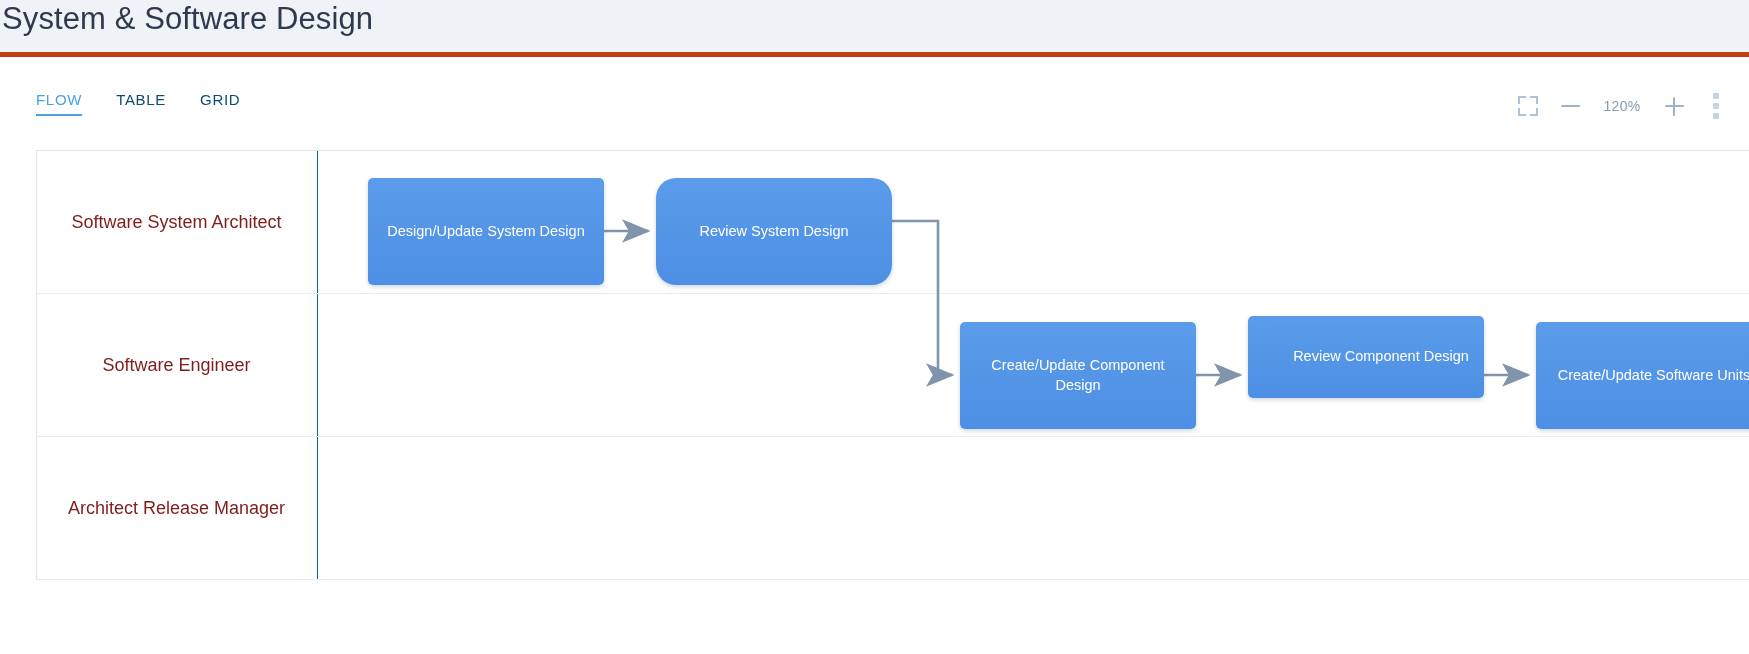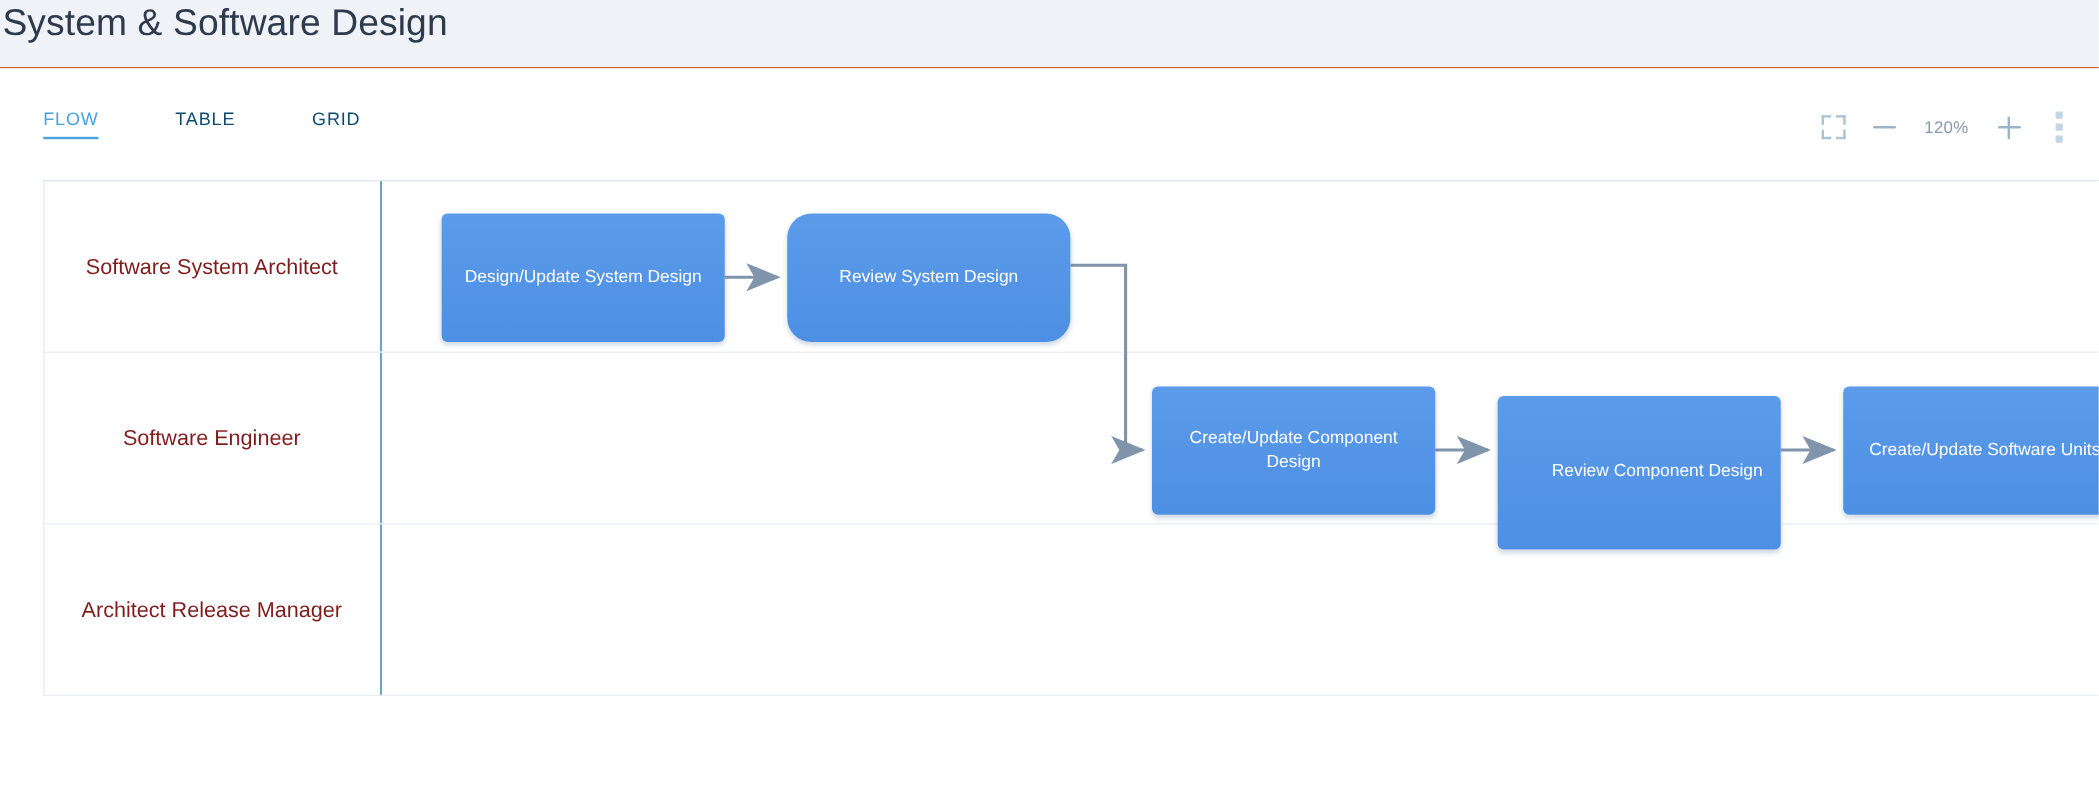--- a/index.html
+++ b/index.html
@@ -8,35 +8,35 @@
     background: #ffffff;
     font-family: "Liberation Sans", sans-serif;
     overflow: hidden;
   }
   #app { position: relative; width: 1749px; height: 654px; background:#fff; }
 
   
   .header {
     position: absolute; left:0; top:0; width:1749px; height:57px;
     background:#eff2f7;
-    border-bottom:1px solid #c2410c;
+    border-bottom:5px solid #c2410c;
     box-sizing:border-box;
   }
   .header-title {
     position:absolute; left:2px; top:1px;
     font-size:31px; font-weight:400; color:#2e3a4d;
     letter-spacing:0.1px; white-space:nowrap;
   }
 
   
   .toolbar {
     position:absolute; left:0; top:57px; width:1749px; height:80px;
     background:#ffffff;
   }
-  .tabs { position:absolute; left:36px; top:34px; display:flex; align-items:flex-end;gap:30px; }
+  .tabs { position:absolute; left:36px; top:34px; display:flex; align-items:flex-end; }
   .tab {
     font-size:15px; letter-spacing:0.7px; color:#0c4a6e;
     margin-right:34px; padding-bottom:6px; cursor:pointer;
     border-bottom:2px solid transparent; white-space:nowrap;
   }
   .tab.active { color:#4aa3df; border-bottom-color:#4aa3df; }
 
   .tool-right { position:absolute; right:12px; top:28px; display:flex; align-items:center; }
   .tool-btn {
     width:42px; height:42px; display:flex; align-items:center; justify-content:center;
@@ -173,21 +173,21 @@
       <path d="M856,71 L902,71 L902,225 L916,225" stroke="#8094ab" stroke-width="2.6" fill="none" stroke-linejoin="miter" marker-end="url(#ah)"></path>
 
       <path d="M1160,225 L1204,225" stroke="#8094ab" stroke-width="2.6" fill="none" marker-end="url(#ah)"></path>
 
       <path d="M1448,225 L1492,225" stroke="#8094ab" stroke-width="2.6" fill="none" marker-end="url(#ah)"></path>
     </svg>
 
     <div class="node" style="left:332px; top:28px; width:236px; height:107px;">Design/Update System Design</div>
     <div class="node" style="left:620px; top:28px; width:236px; height:107px;border-radius:20px;">Review System Design</div>
     <div class="node" style="left:924px; top:172px; width:236px; height:107px;">Create/Update Component Design</div>
-    <div class="node" style="left:1212px; top:180px; width:236px; height:128px;padding-left:40px;">Review Component Design</div>
+    <div class="node" style="left:1212px; top:166px; width:236px; height:82px;padding-left:40px;">Review Component Design</div>
     <div class="node" style="left:1500px; top:172px; width:236px; height:107px;">Create/Update Software Units</div>
   </div>
 
   <div class="hscroll-track">
     
   </div>
 
 </div>
 
 </body></html>

